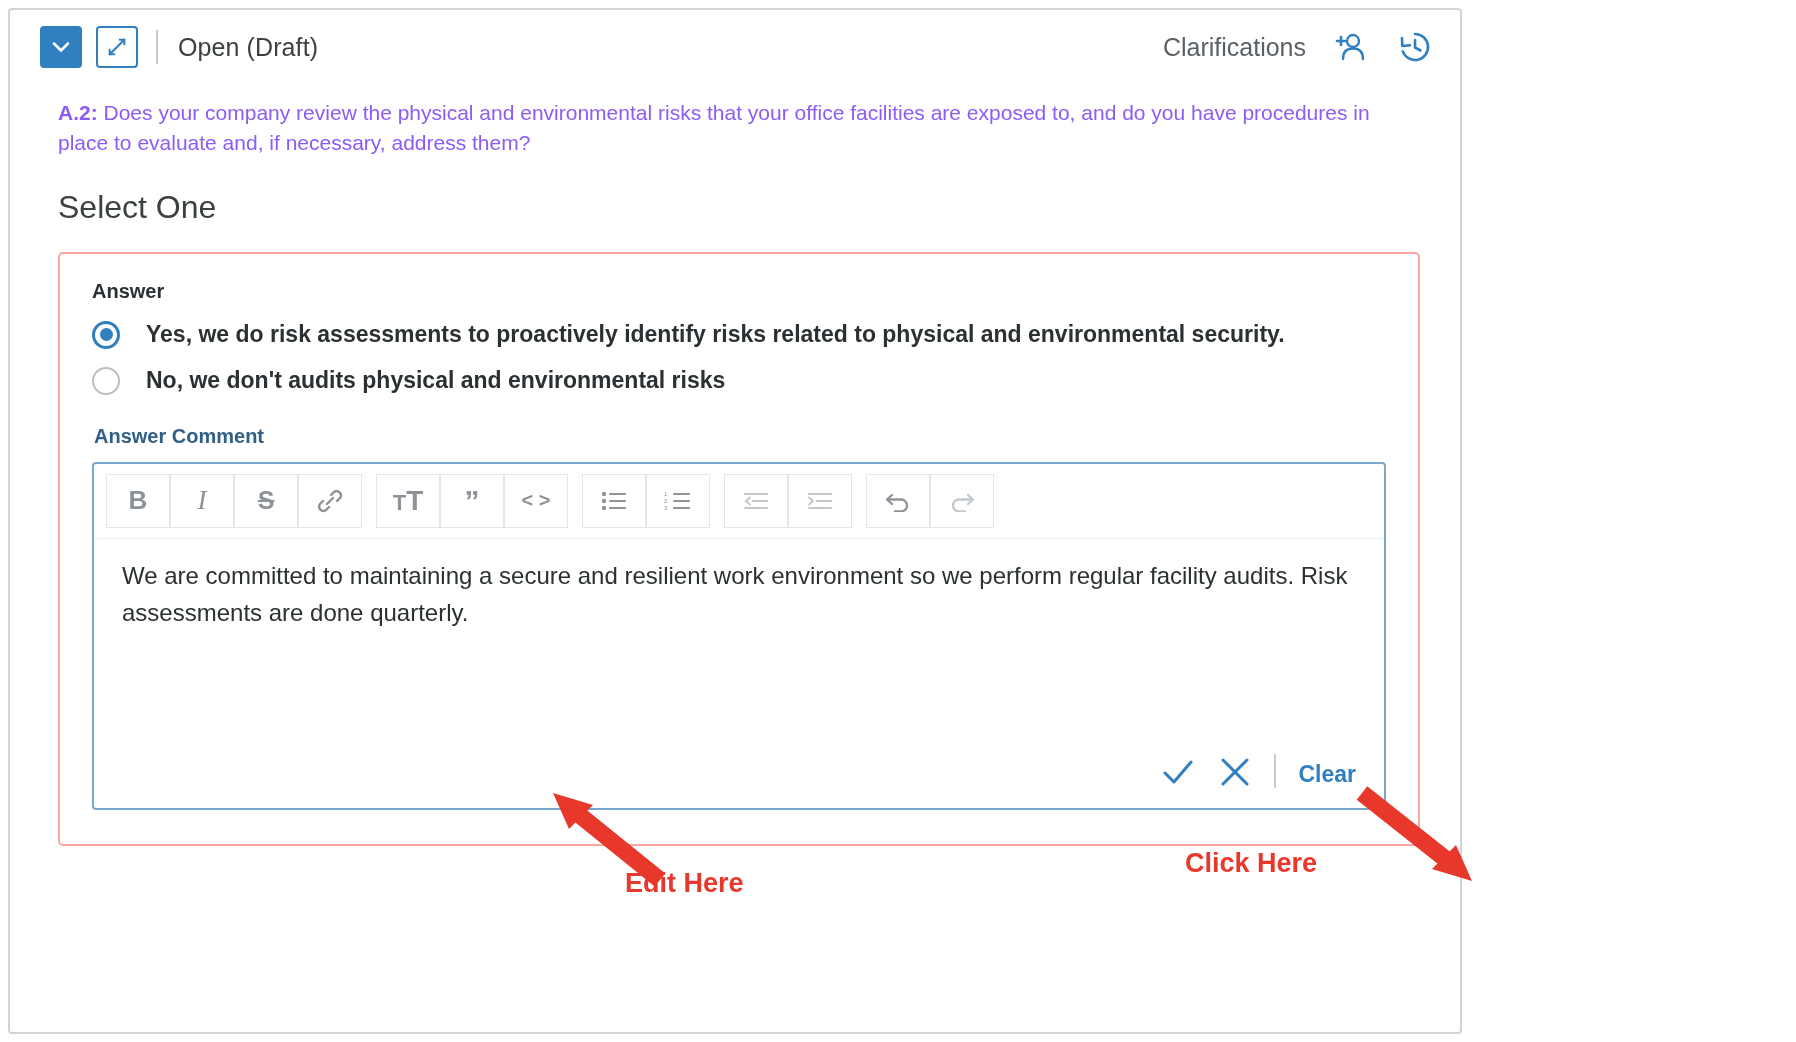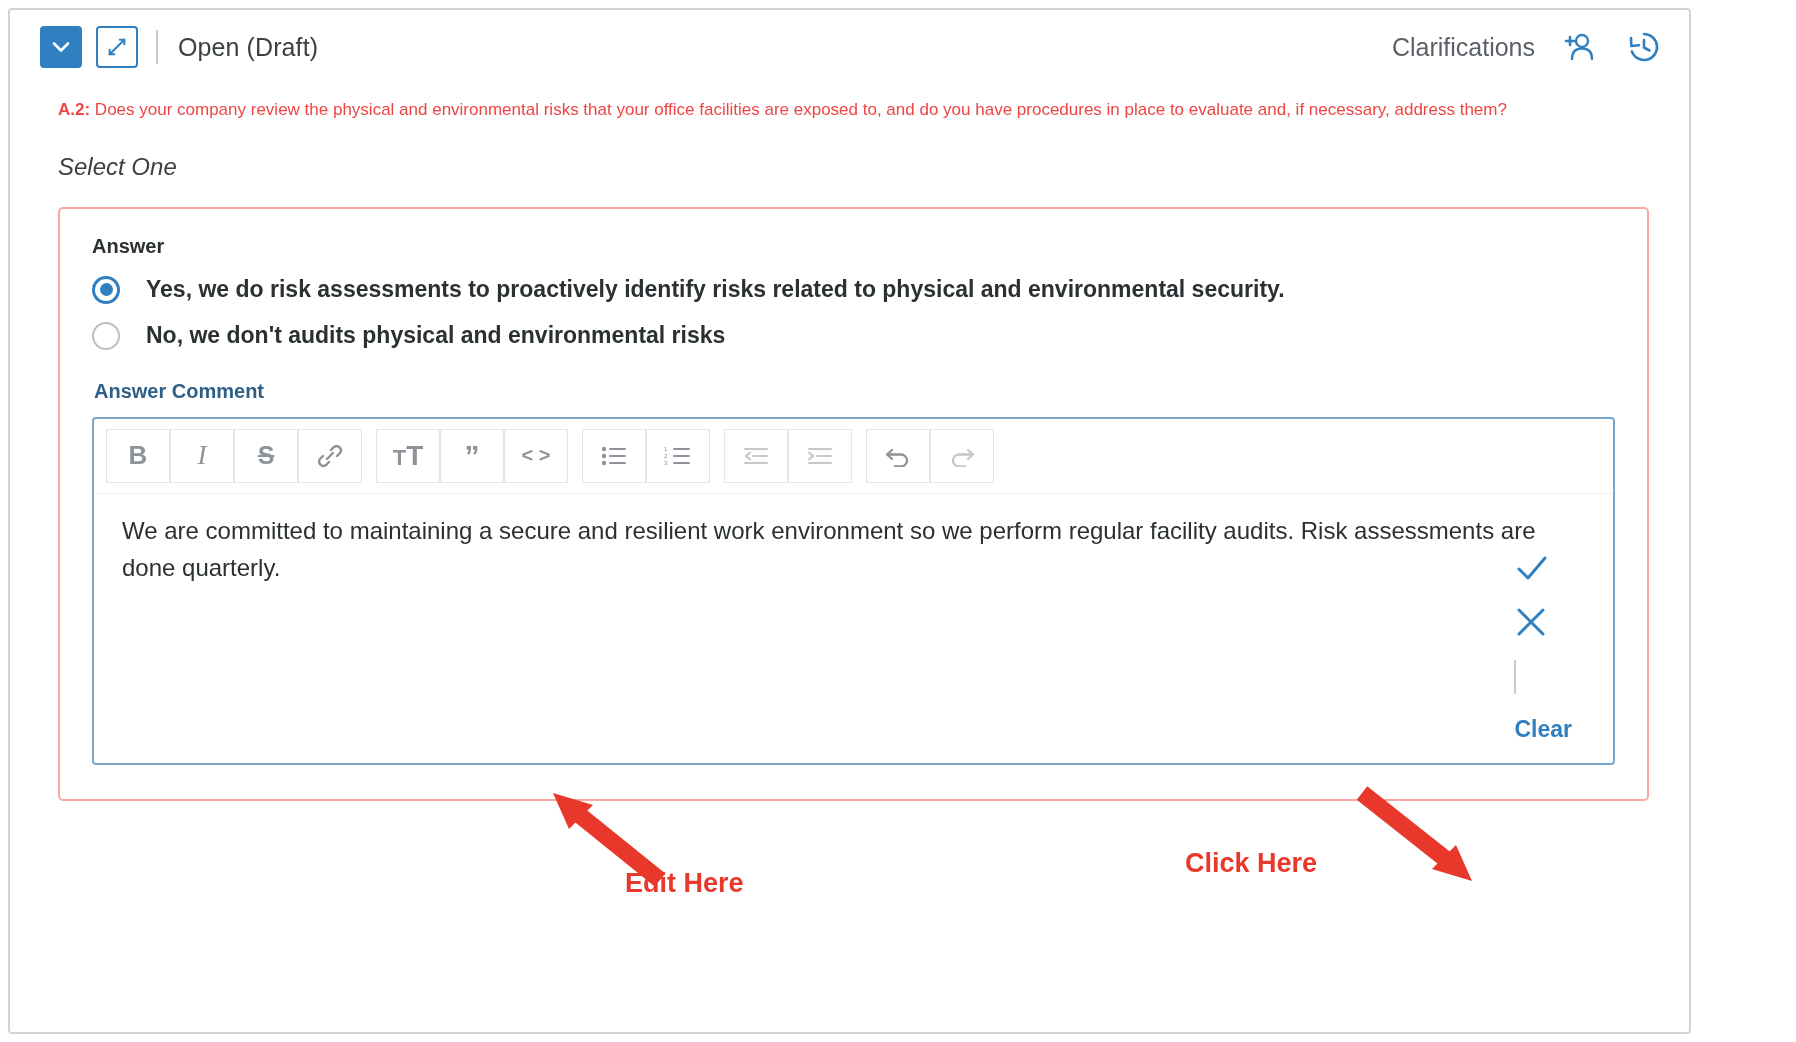--- a/index.html
+++ b/index.html
@@ -13,21 +13,21 @@
     width: 1796px;
     height: 1042px;
     box-sizing: border-box;
     background: #ffffff;
     overflow: hidden;
   }
   .frame {
     position: absolute;
     left: 8px;
     top: 8px;
-    width: 1683px;
+    width: 1454px;
     height: 1026px;
     box-sizing: border-box;
     border: 2px solid #d0d4d8;
     border-radius: 4px;
     background: #ffffff;
   }
 
   
   .header {
     position: relative;
@@ -89,30 +89,29 @@
     height: 38px;
     display: flex;
     align-items: center;
     justify-content: center;
     cursor: pointer;
   }
 
   
   .question {
     margin: 14px 40px 0 48px;
-    font-size: 17px;
+    font-size: 21px;
     line-height: 1.45;
-    color: #ef4444;
+    color: #8b5cf6;
   }
   .question b { font-weight: 700; }
   .select-one {
     margin: 30px 0 0 48px;
-    font-size: 24px;
+    font-size: 32px;
     color: #3b4043;
-    font-style: italic;
   }
 
   
   .answer-card {
     margin: 26px 40px 0 48px;
     border: 2px solid #fca5a5;
     border-radius: 5px;
     padding: 26px 32px 34px 32px;
     box-sizing: border-box;
   }
@@ -210,26 +209,25 @@
   }
   .tb-gap { width: 14px; }
   .editor-body {
     padding: 18px 28px 0 28px;
     font-size: 24px;
     line-height: 1.55;
     color: #2b3033;
   }
   .editor-actions {
     position: absolute;
-    right: 41px;
+    right: 28px;
     bottom: 20px;
     display: flex;
-    align-items: flex-start;
+    align-items: flex-end;
     gap: 22px;
-    flex-direction: column;
   }
   .act-icon { cursor: pointer; display: flex; align-items: center; }
   .act-divider {
     width: 2px;
     height: 34px;
     background: #c8ccd0;
   }
   .clear-btn {
     font-size: 23px;
     font-weight: 700;

